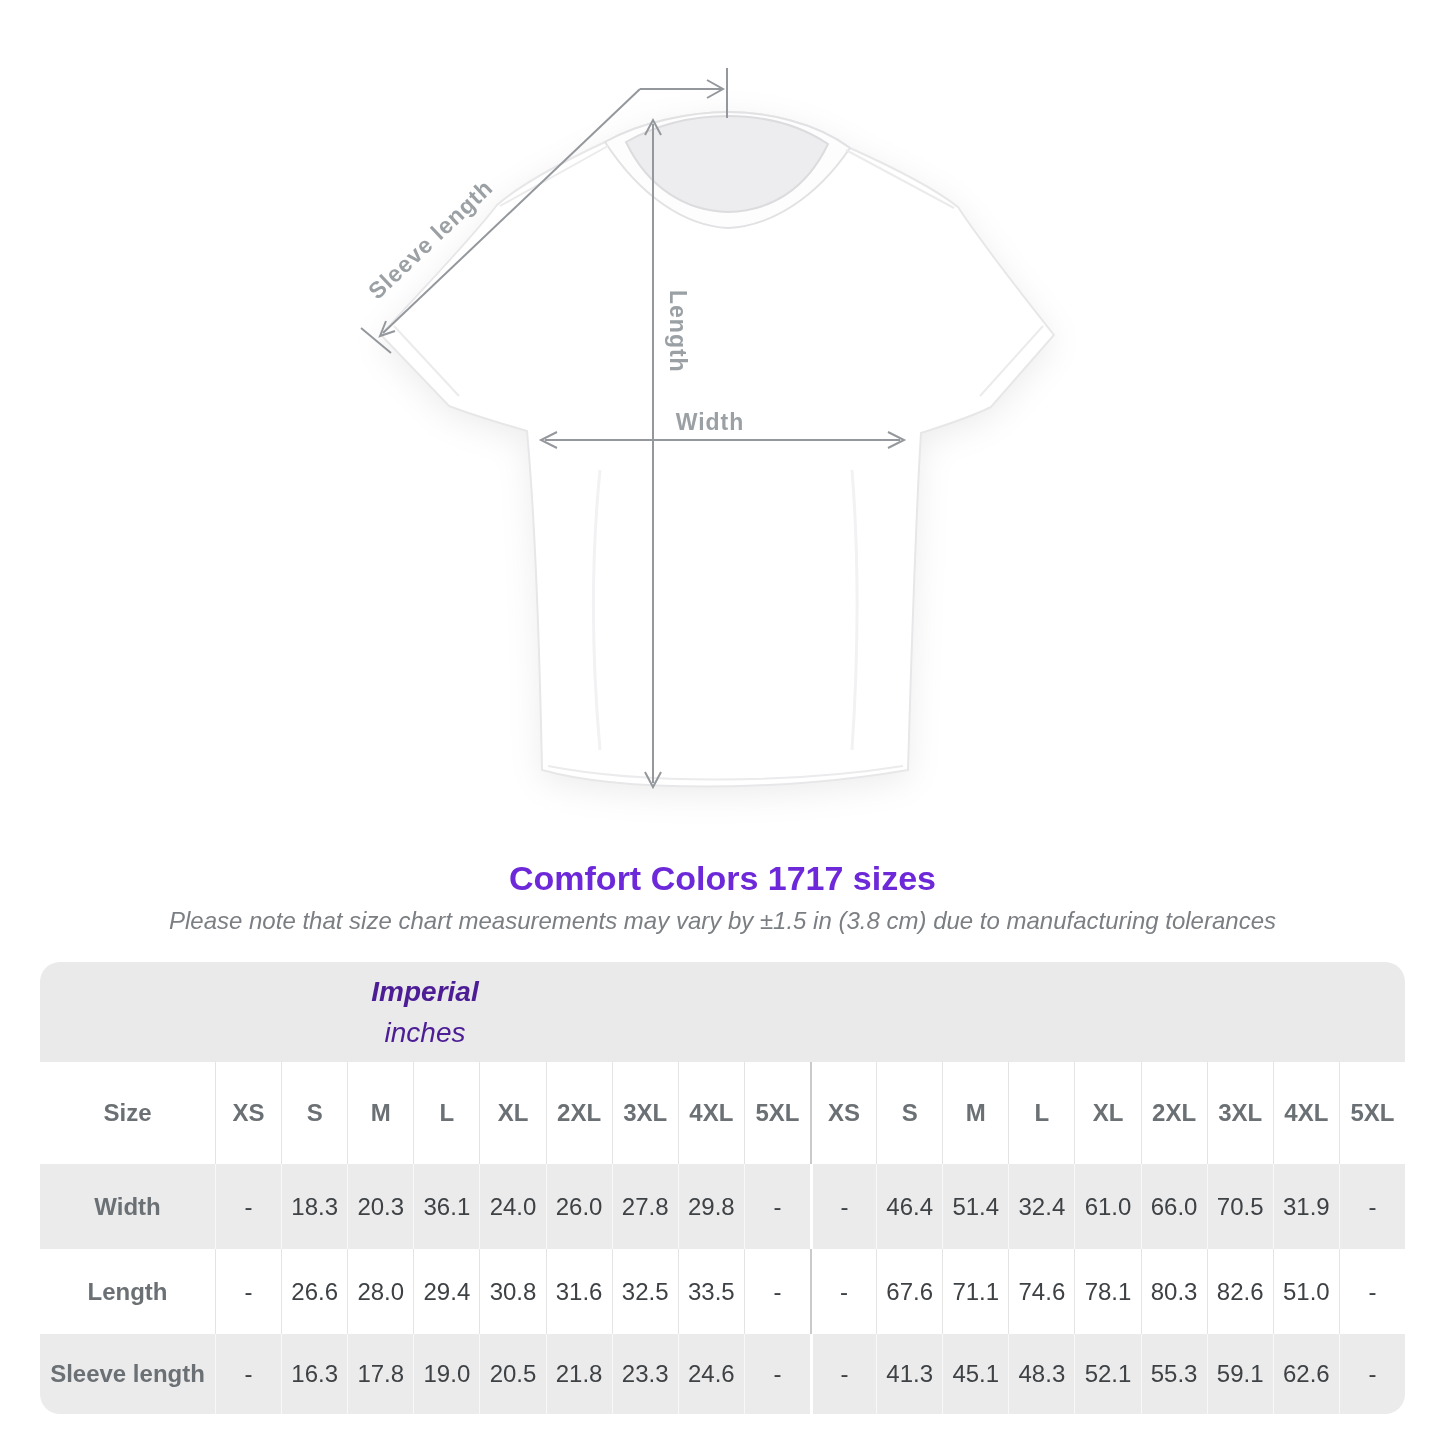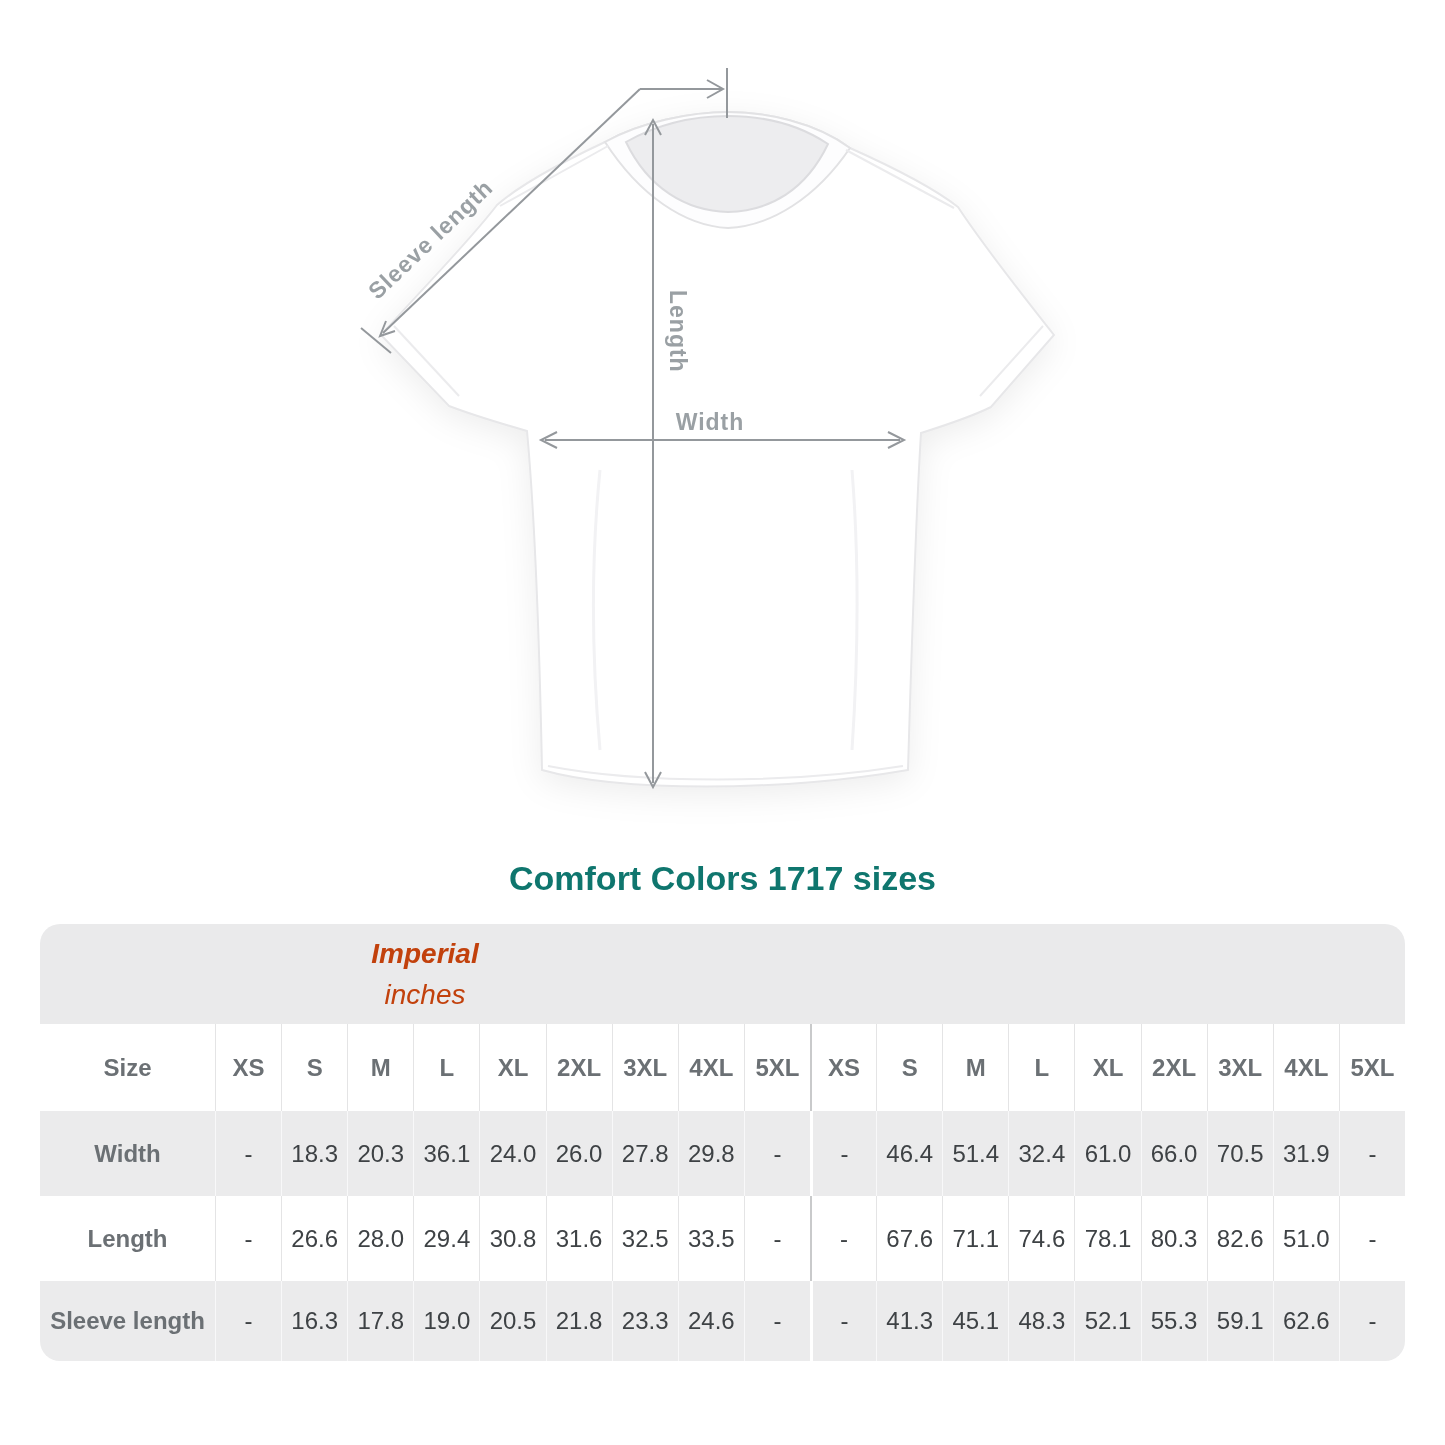--- a/index.html
+++ b/index.html
@@ -16,55 +16,55 @@
   .shirt-body{fill:#ffffff;stroke:#e7e7e9;stroke-width:2;filter:drop-shadow(0 8px 16px rgba(0,0,0,0.07));}
   .collar-ring{fill:#fdfdfe;stroke:#e2e2e4;stroke-width:2;}
   .collar-open{fill:#ededef;stroke:#dcdcdf;stroke-width:2;}
   .seam{fill:none;stroke:#ebebed;stroke-width:2;}
   .fold{fill:none;stroke:#f2f2f4;stroke-width:3;}
   .ann-line{fill:none;stroke:#94989c;stroke-width:2;}
   .ann-text{fill:#9aa0a4;font-weight:bold;font-size:23px;letter-spacing:1px;}
   
   .title{
     margin:28px 0 0;text-align:center;
-    font-size:34px;line-height:40px;font-weight:bold;color:#0f766e;
+    font-size:34px;line-height:40px;font-weight:bold;color:#6d28d9;
   }
   .subtitle{
     margin:8px 0 0;text-align:center;font-style:italic;
     font-size:24px;line-height:30px;color:#7b7f83;
   }
   
   .size-table{
     margin:26px 40px 0;
     border-radius:20px;
     overflow:hidden;
     background:#ffffff;
   }
   .trow{display:grid;grid-template-columns:175px repeat(18,1fr);}
   .trow.band{height:100px;background:#eaeaeb;}
-  .trow.header{height:87px;background:#ffffff;}
+  .trow.header{height:102px;background:#ffffff;}
   .trow.stripe{height:85px;background:#ebebec;}
   .trow.white{height:85px;background:#ffffff;}
   .trow.stripe.last{height:80px;}
   .cell{
     display:flex;align-items:center;justify-content:center;
     font-size:24px;color:#3e4245;
   }
   .cell.head,.cell.rowlabel{font-weight:bold;color:#6b7074;}
   
   .trow.header .cell + .cell{border-left:1px solid #e4e4e5;}
   .trow.white  .cell + .cell{border-left:1px solid #e4e4e5;}
   .trow.stripe .cell + .cell{border-left:1px solid #f8f8f9;}
   .trow.header .cell.metric-first,
   .trow.white  .cell.metric-first{border-left:2px solid #c9cacb;}
   .trow.stripe .cell.metric-first{border-left:3px solid #ffffff;}
   
   .unit-cell{
     display:flex;flex-direction:column;align-items:center;justify-content:center;
-    color:#c2410c;
+    color:#4c1d95;
   }
   .unit-cell.imperial{grid-column:1 / 11;}
   .unit-cell.metric{grid-column:11 / 20;border-left:2px solid #f2f2f3;}
   .unit-name{font-size:28px;font-weight:bold;font-style:italic;}
   .unit-sub{font-size:28px;font-style:italic;margin-top:9px;}
 </style>
 </head>
 <body>
 
 <div class="page">
@@ -130,20 +130,21 @@
       <g>
         <path class="ann-line" d="M 545 440 L 900 440"></path>
         <path class="ann-line" d="M 557 432 L 541 440 L 557 448"></path>
         <path class="ann-line" d="M 888 432 L 904 440 L 888 448"></path>
       </g>
       <text class="ann-text" x="710" y="430" text-anchor="middle">Width</text>
     </g>
   </svg>
 
   <h1 class="title">Comfort Colors 1717 sizes</h1>
+  <p class="subtitle">Please note that size chart measurements may vary by ±1.5 in (3.8 cm) due to manufacturing tolerances</p>
 
   <div class="size-table">
 
     <div class="trow band">
       <div class="unit-cell imperial">
         <div class="unit-name">Imperial</div>
         <div class="unit-sub">inches</div>
       </div>
     </div>
 

